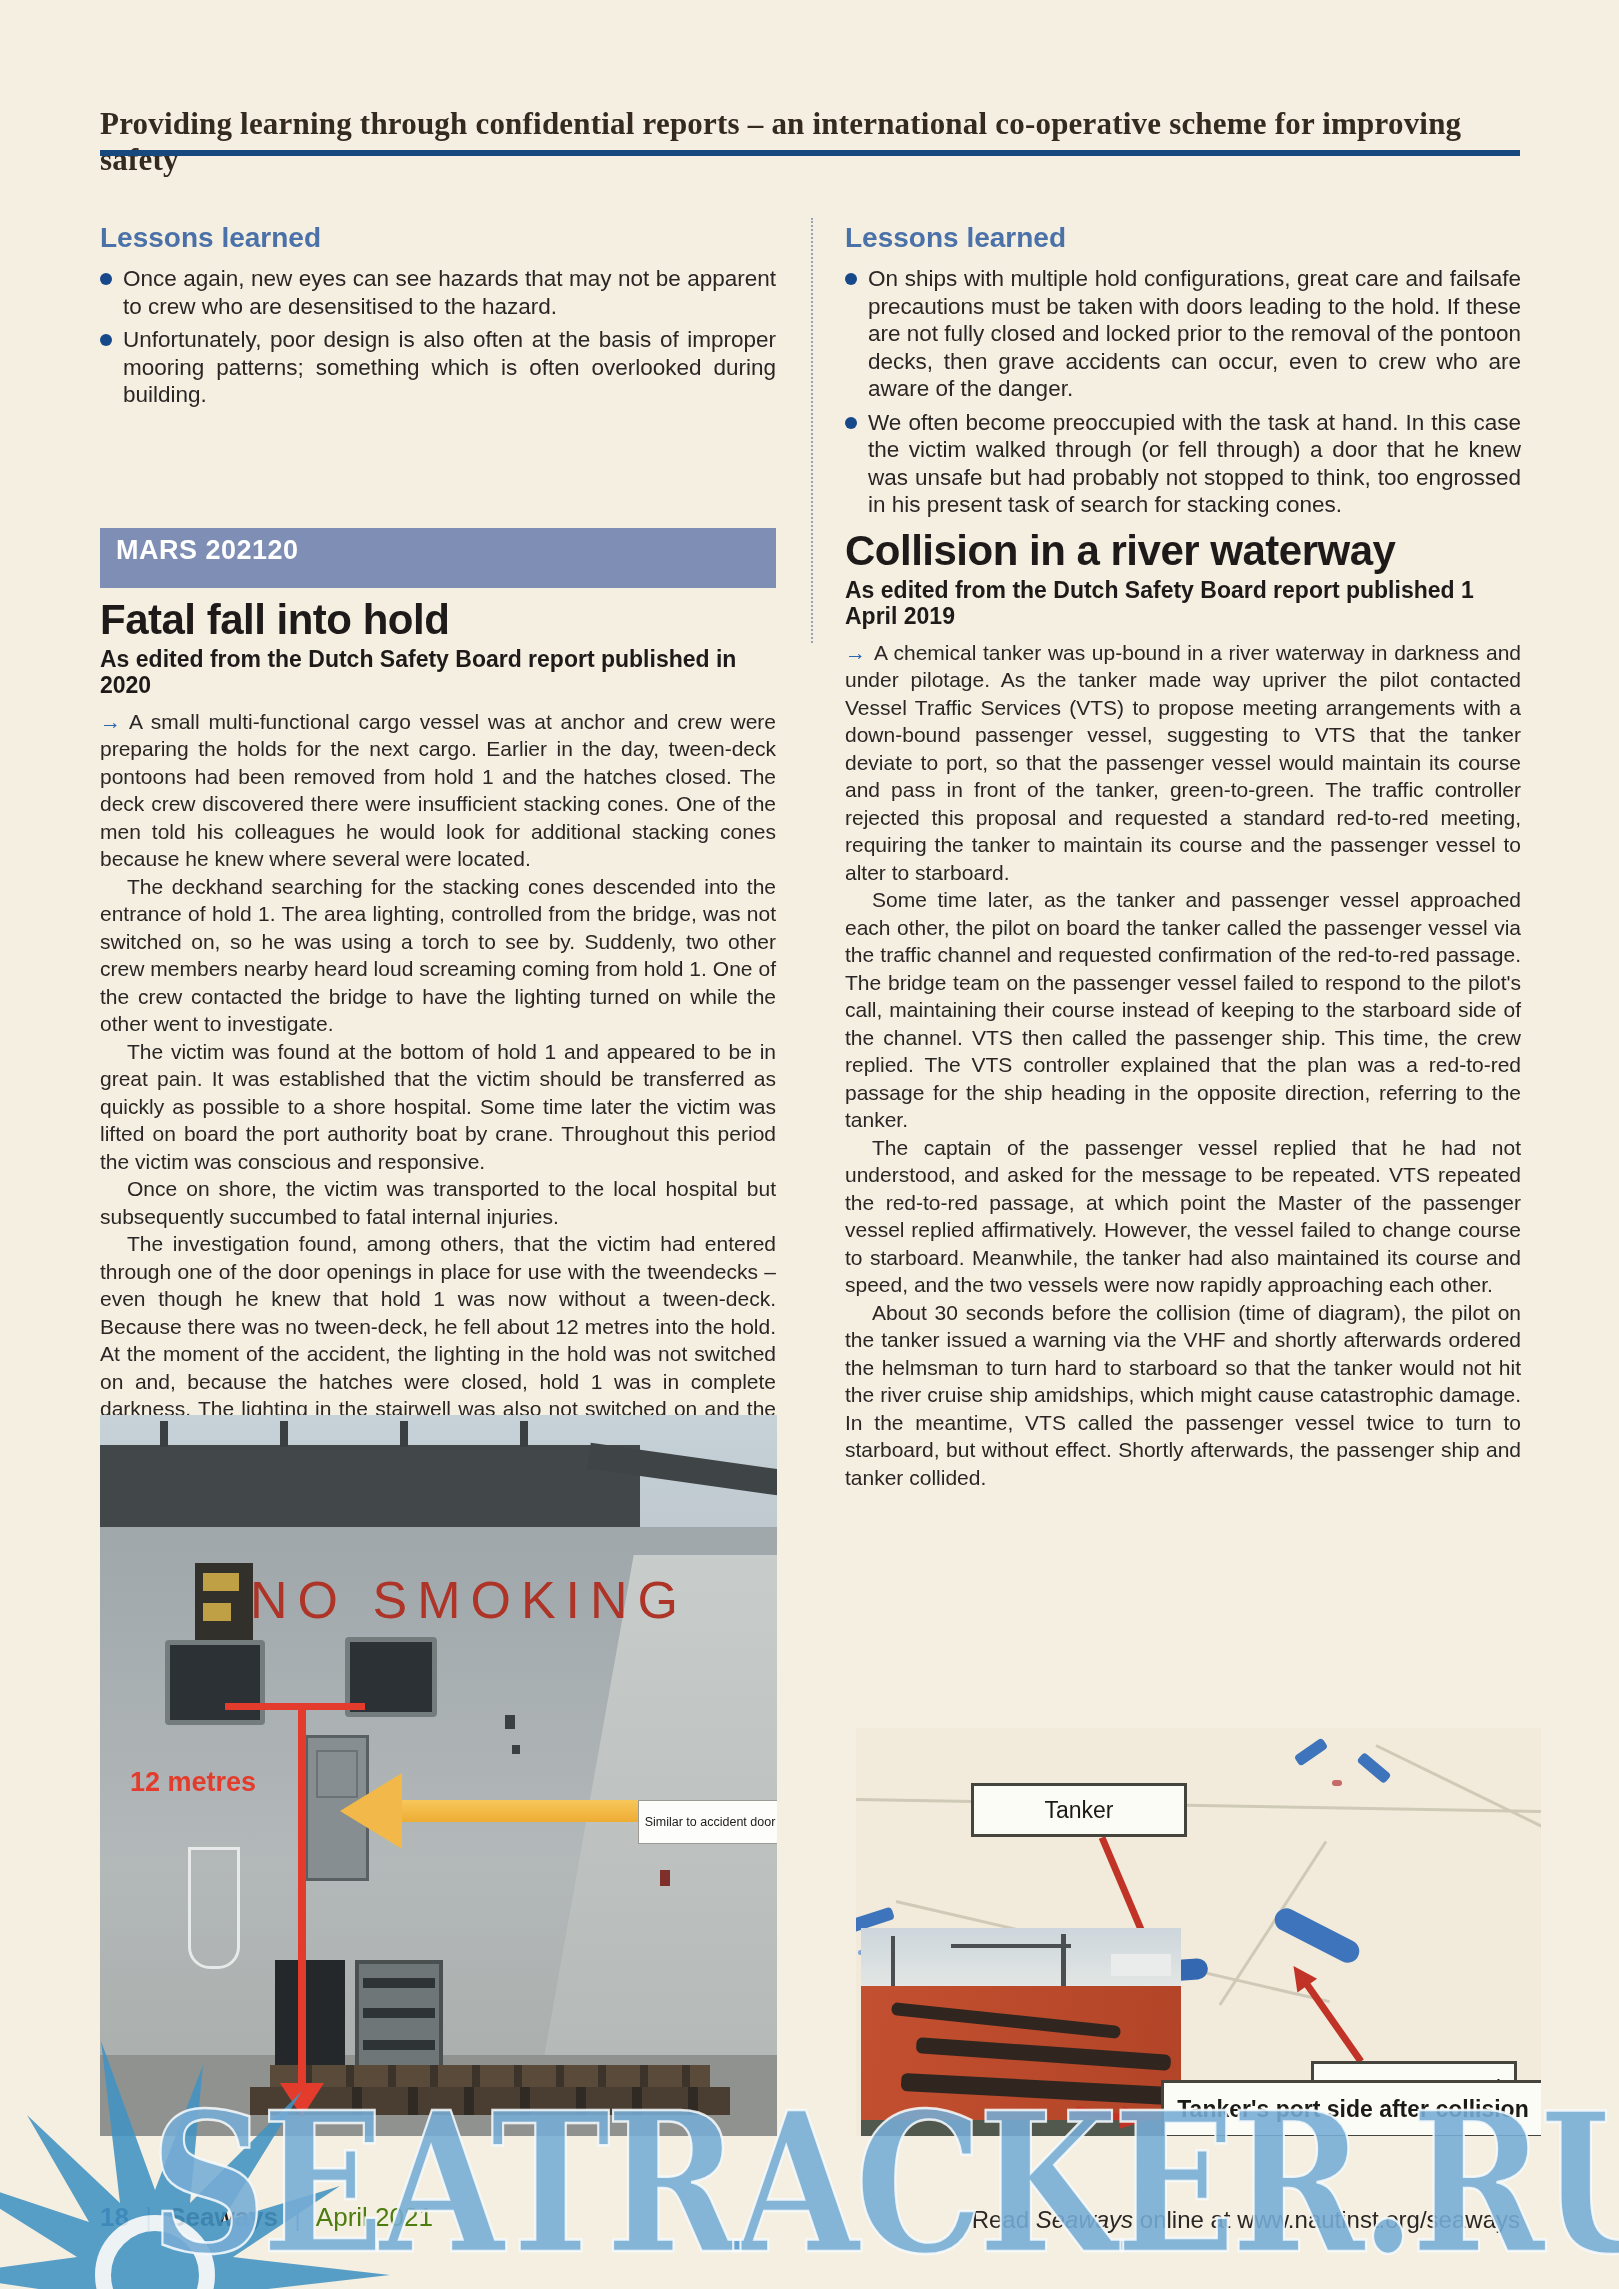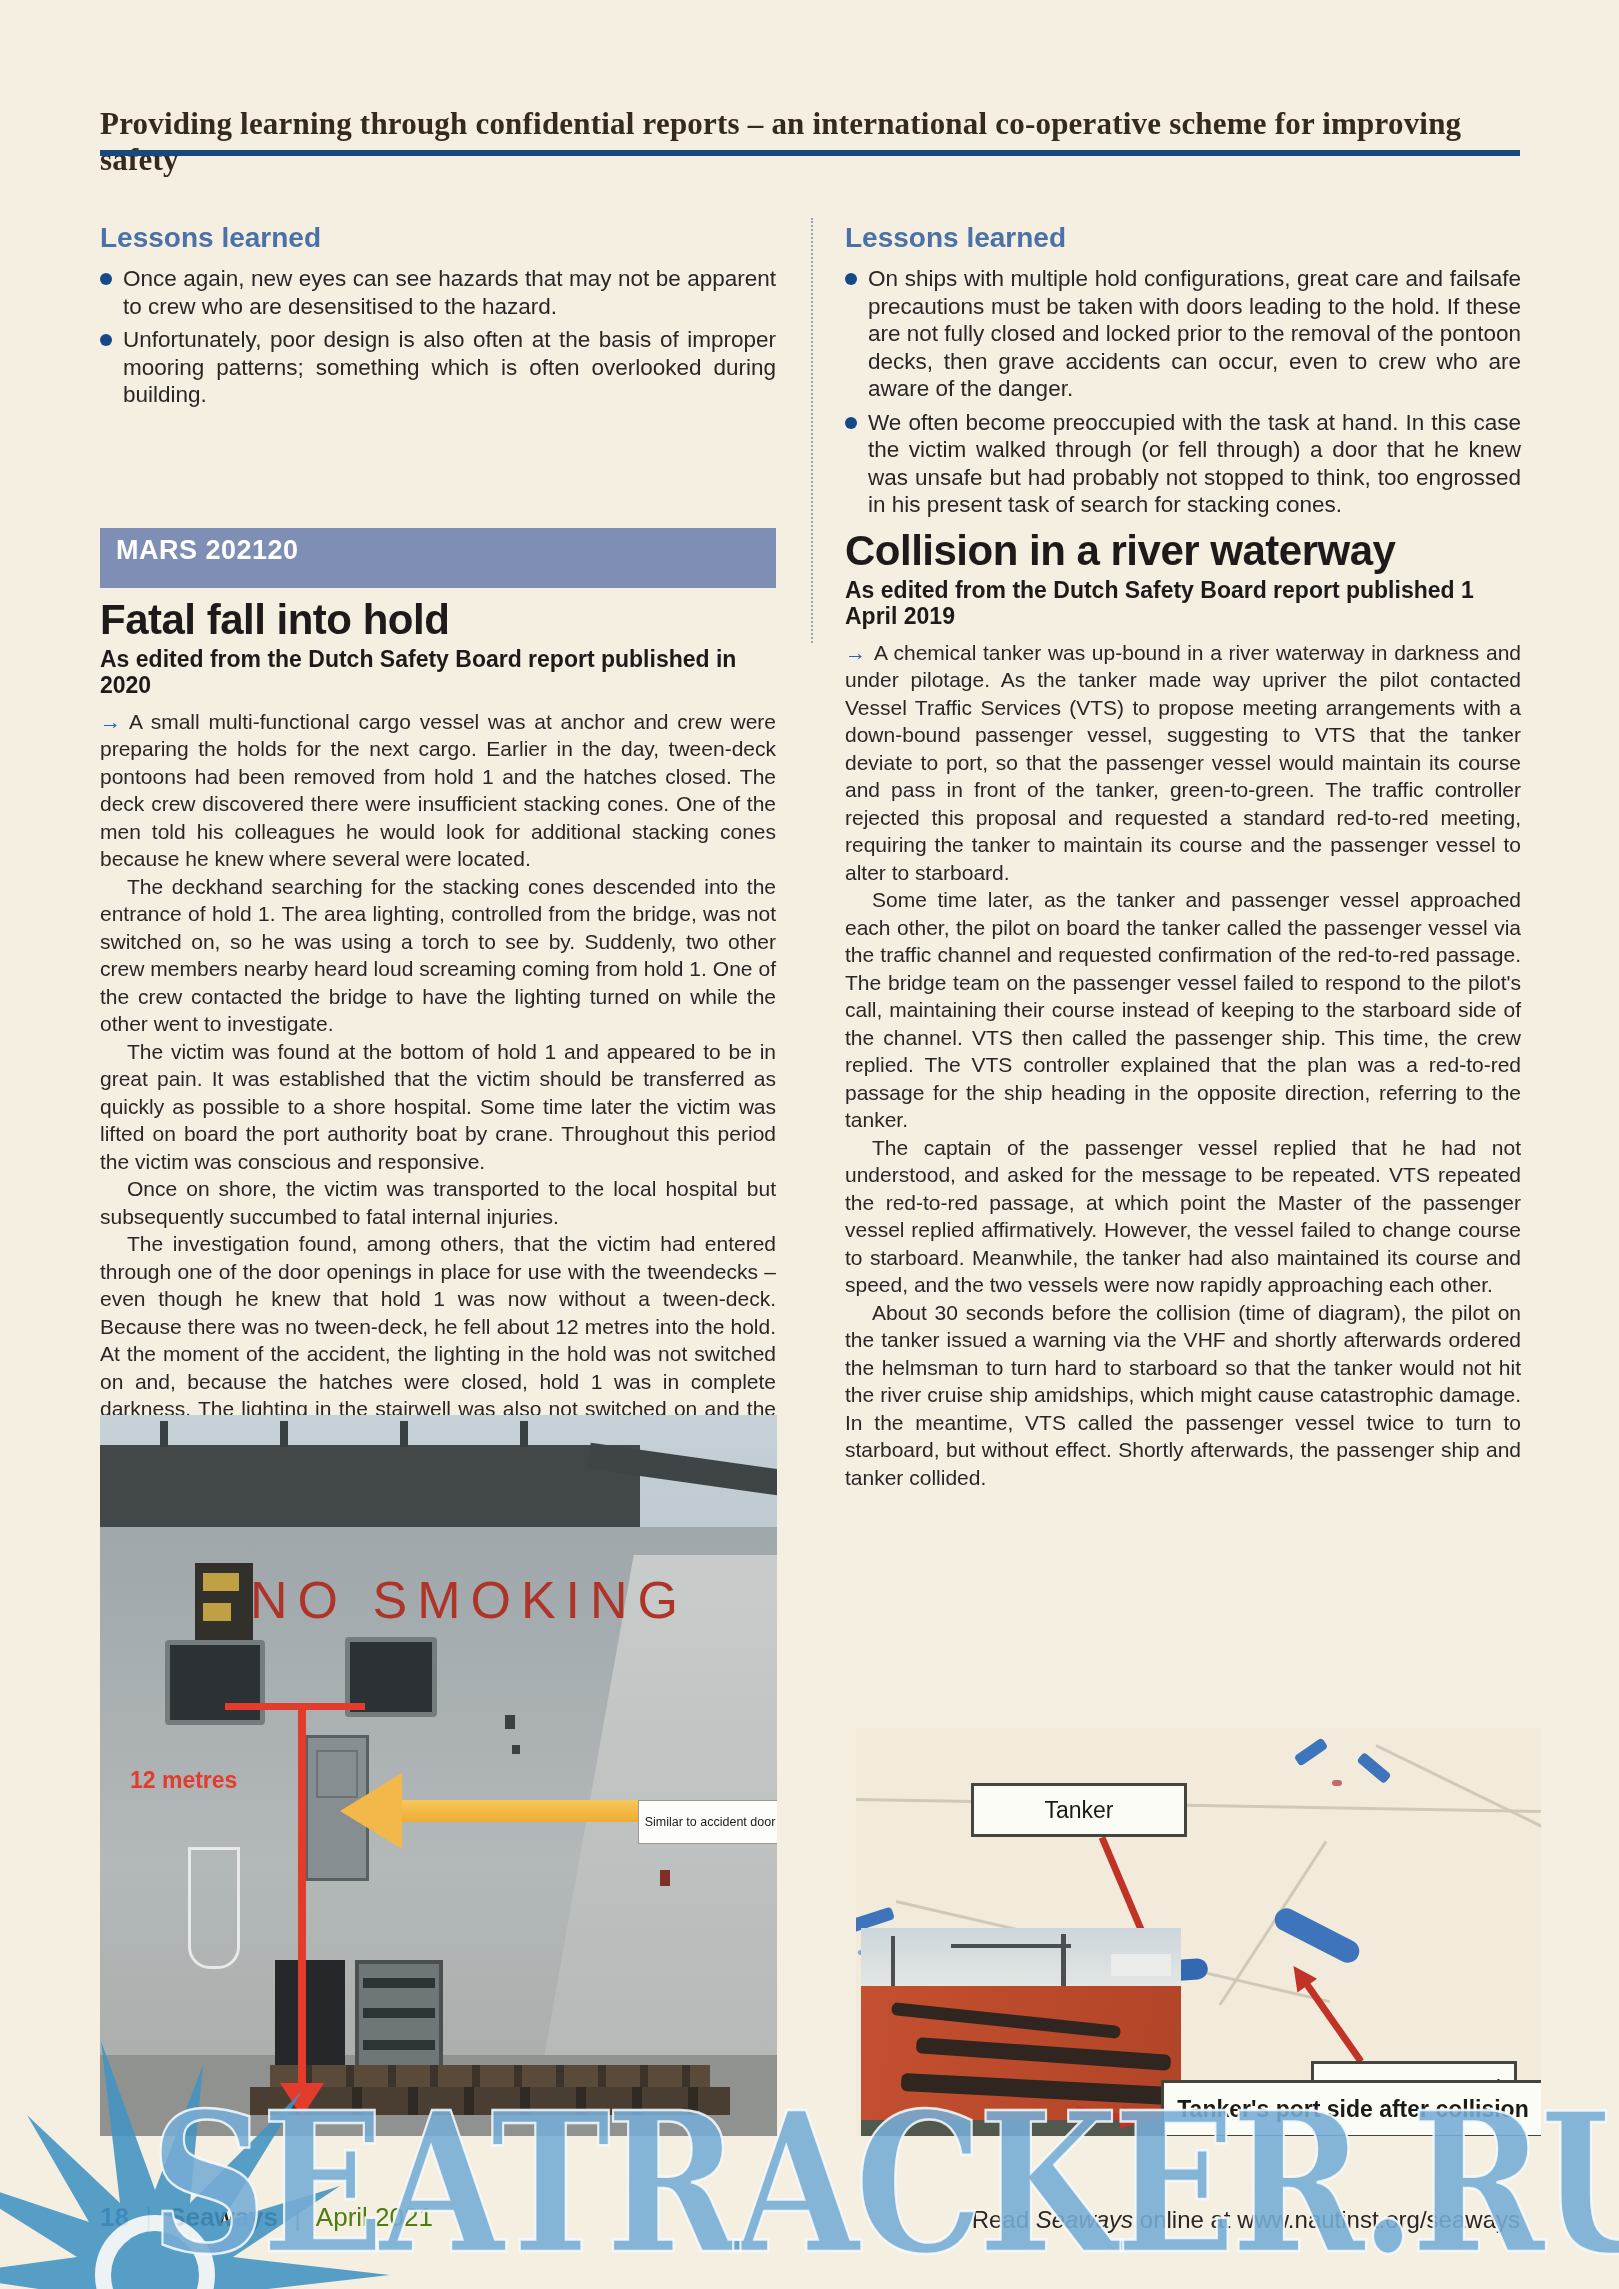--- a/index.html
+++ b/index.html
@@ -58,21 +58,21 @@
   .ya-shaft{position:absolute;left:300px;top:385px;width:255px;height:22px;
             background:linear-gradient(#f7c75c,#eead33);}
   .ya-head{position:absolute;left:240px;top:358px;width:0;height:0;
            border-right:62px solid #f2b94a;border-top:38px solid transparent;border-bottom:38px solid transparent;}
   .ph-label{position:absolute;left:538px;top:385px;width:142px;height:42px;background:#fdfdfb;border:1px solid #9b9b93;
             font-size:12.5px;color:#22201d;display:flex;align-items:center;justify-content:center;white-space:nowrap;overflow:hidden;}
   .red-cap{position:absolute;left:125px;top:288px;width:140px;height:7px;background:#e33b2c;}
   .red-vline{position:absolute;left:198px;top:288px;width:8px;height:383px;background:#e33b2c;}
   .red-head{position:absolute;left:180px;top:668px;width:0;height:0;border-top:34px solid #e33b2c;
             border-left:22px solid transparent;border-right:22px solid transparent;}
-  .ph-12m{position:absolute;left:30px;top:352px;font-size:23px;font-weight:bold;color:#e33b2c;filter:blur(.7px);}
+  .ph-12m{position:absolute;left:30px;top:352px;font-size:27px;font-weight:bold;color:#e33b2c;filter:blur(.7px);}
   .ph-floor{position:absolute;left:0;top:640px;width:677px;height:81px;background:#90928f;}
   .ph-openA{position:absolute;left:175px;top:545px;width:70px;height:130px;background:#24282a;}
   .ph-openB{position:absolute;left:255px;top:545px;width:80px;height:125px;background:#6f7678;border:4px solid #4a4f50;}
   .ph-openB i{position:absolute;left:4px;right:4px;height:10px;background:#2e3335;display:block;}
   .pallet1{position:absolute;left:170px;top:650px;width:440px;height:22px;
            background:repeating-linear-gradient(90deg,#5a4a3a 0 34px,#3c332b 34px 42px);}
   .pallet2{position:absolute;left:150px;top:672px;width:480px;height:28px;
            background:repeating-linear-gradient(90deg,#4a3e33 0 46px,#302a24 46px 56px);}
 
   

